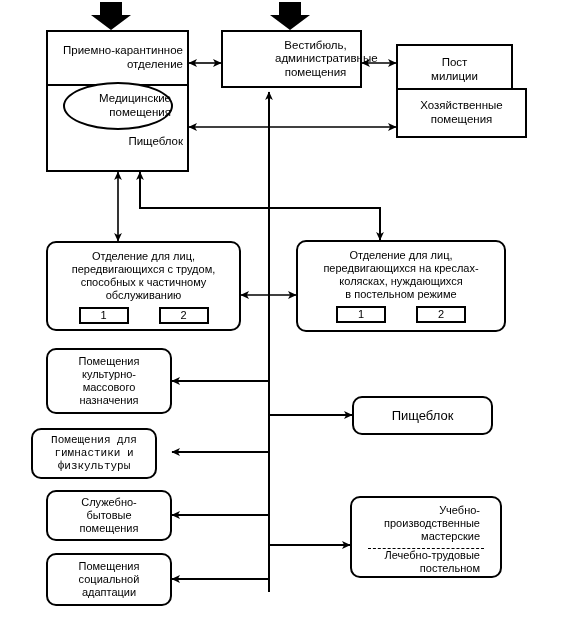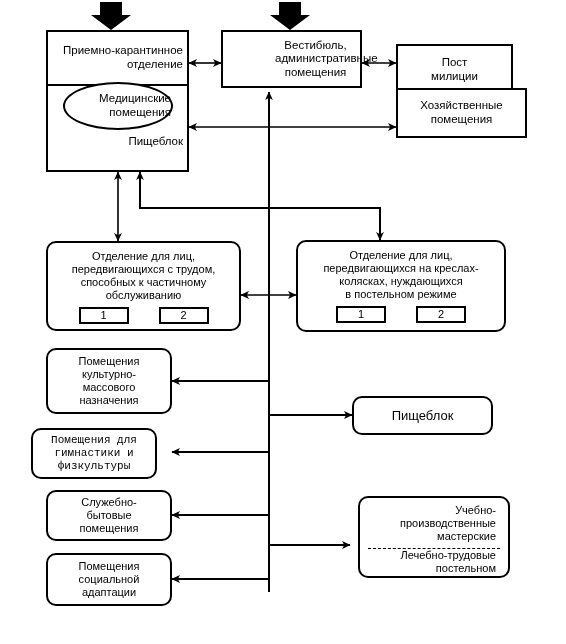--- a/index.html
+++ b/index.html
@@ -215,21 +215,21 @@
   <div class="node rounded" style="left:46px; top:553px; width:126px; height:53px; font-size:11px;">
     <span class="txt">Помещения
 социальной
 адаптации</span>
   </div>
 
   <div class="node rounded" style="left:352px; top:396px; width:141px; height:39px; font-size:13px;">
     <span class="txt">Пищеблок</span>
   </div>
 
-  <div class="node rounded" style="left:358px; top:496px; width:152px; height:82px; font-size:11px; align-items:stretch; padding:8px;">
+  <div class="node rounded" style="left:350px; top:496px; width:152px; height:82px; font-size:11px; align-items:stretch; padding:16px;">
     <div class="seg" style="flex:0 0 48px;">
       <span class="txt">Учебно-
 производственные
 мастерские</span>
     </div>
     <div class="seg seg-div-dashed">
       <span class="txt">Лечебно-трудовые
 постельном</span>
     </div>
   </div>

